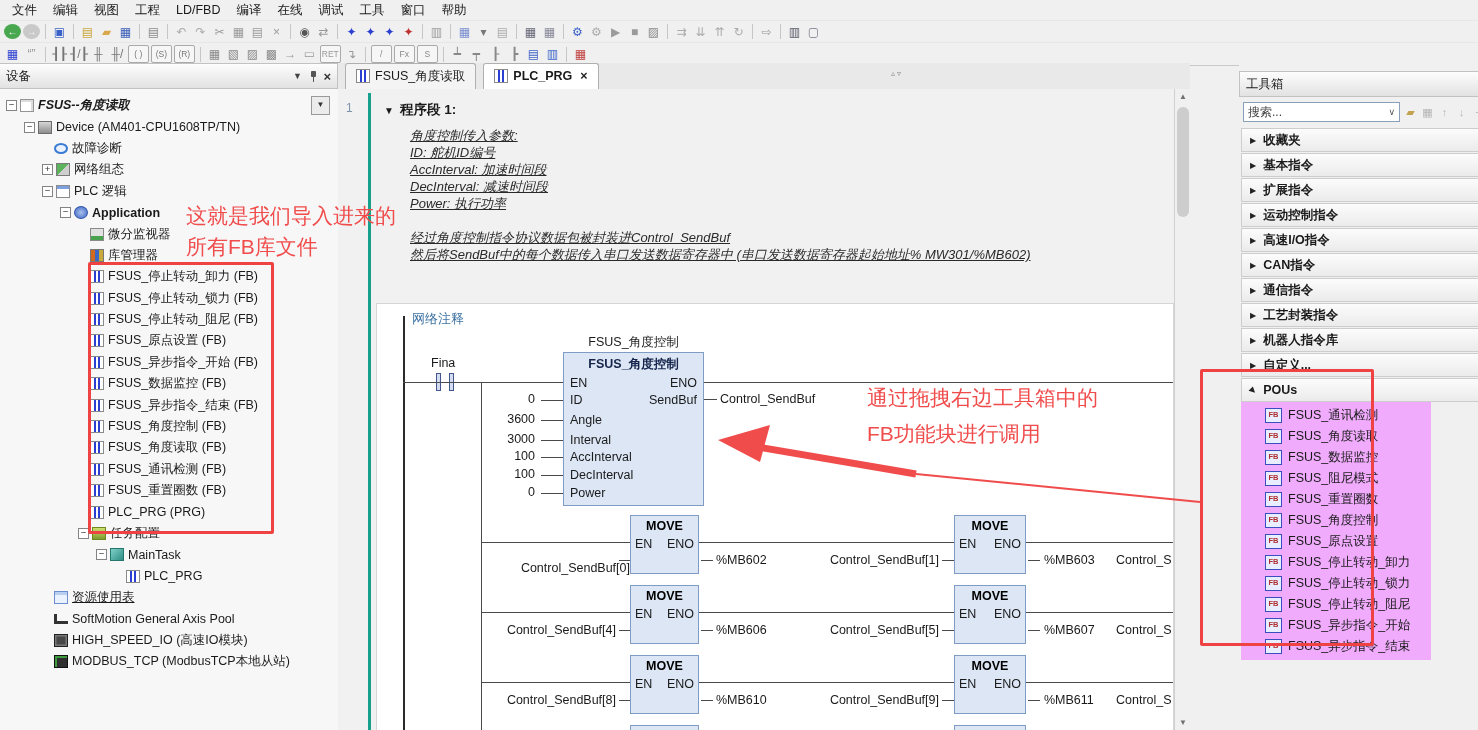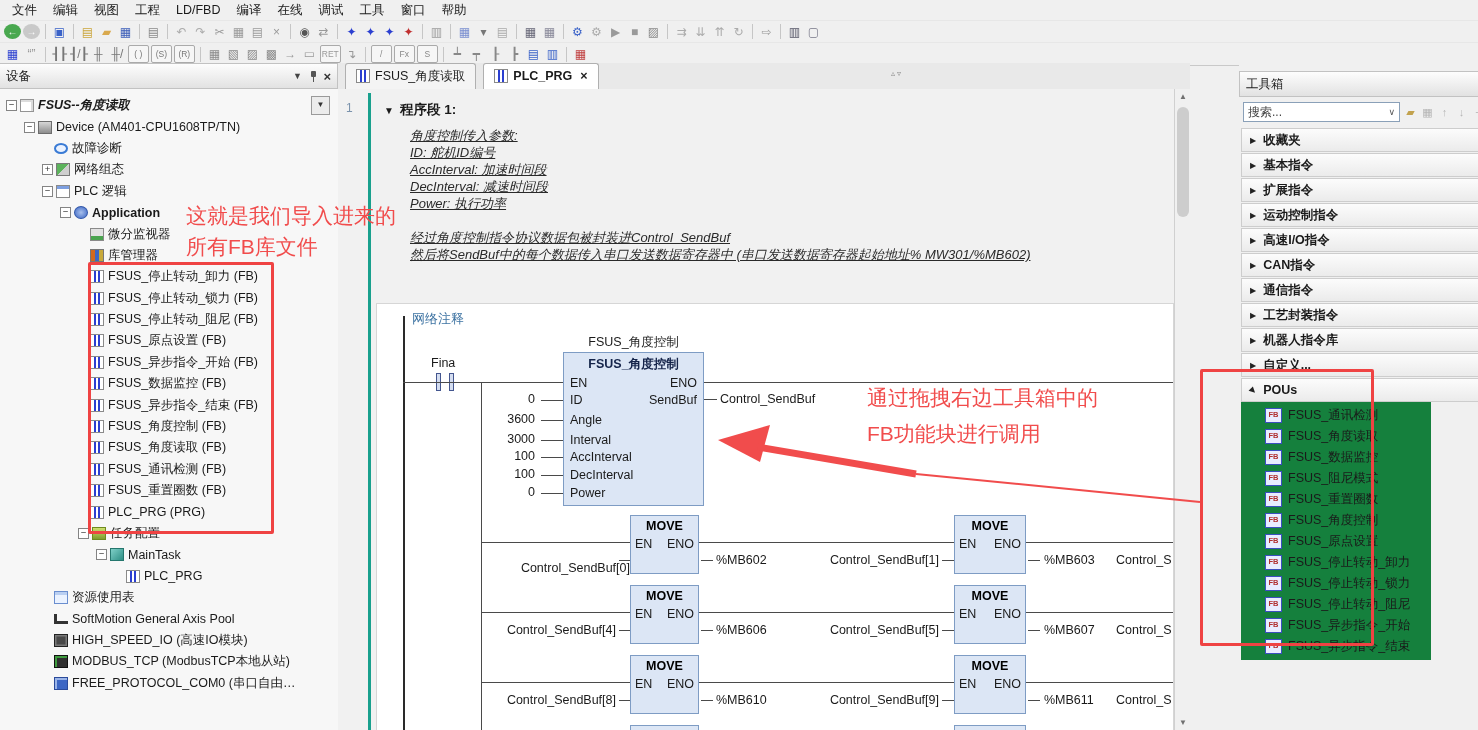--- a/index.html
+++ b/index.html
@@ -92,21 +92,21 @@
   .search-row{height:26px;display:flex;align-items:center;padding:2px 4px;gap:2px;}
   .search-box{width:160px;height:18px;background:#fff;border:1px solid #8aa0b8;display:flex;align-items:center;
               font-size:12px;color:#444;padding:0 4px;}
   .search-box .ph{flex:1;}
   .search-box .dd{font-size:9px;color:#555;}
   .s-ico{width:17px;height:16px;display:inline-flex;align-items:center;justify-content:center;font-size:11px;}
   .cat-row{height:22px;margin:1px 2px 0 2px;border:1px solid #cdcdcd;background:linear-gradient(#fcfcfc,#ebebeb);
            display:flex;align-items:center;font-size:12.5px;font-weight:bold;}
   .cat-arrow{font-size:8px;margin:0 7px 0 8px;color:#222;}
   .cat-arrow.open{transform:rotate(45deg);}
-  .pou-list{width:190px;background:#15803d;padding:3px 0;margin-left:2px;}
+  .pou-list{width:190px;background:#f0abfc;padding:3px 0;margin-left:2px;}
   .pou-row{height:21px;display:flex;align-items:center;gap:6px;padding-left:24px;font-size:12.5px;}
   .fb-ico{width:15px;height:13px;border:1px solid #3a4ec0;background:#e8edff;color:#b03030;font-size:7.5px;
           font-weight:bold;line-height:12px;text-align:center;flex:0 0 15px;}
   
   #overlay{position:absolute;inset:0;z-index:40;pointer-events:none;}
   .red-rect{position:absolute;border:3px solid #ef4343;border-radius:2px;}
   .red-note{position:absolute;color:#f14c4c;font-size:21px;white-space:nowrap;}
 </style>
 </head>
 <body>
@@ -331,44 +331,39 @@
           <div class="tree-row" style="padding-left: 96px;">
             <span class="exp">−</span>
             <span class="t-ico ic-maintask"></span>
             <span class="t-lbl">MainTask</span>
           </div>
           <div class="tree-row" style="padding-left: 114px;">
             <span class="exp-sp"></span>
             <span class="t-ico ic-prg"></span>
             <span class="t-lbl">PLC_PRG</span>
           </div>
-          <div class="tree-row" style="padding-left: 42px;">
+          <div class="tree-row" style="padding-left: 42px; text-decoration: underline;">
             <span class="exp-sp"></span>
             <span class="t-ico ic-res"></span>
             <span class="t-lbl">资源使用表</span>
           </div>
           <div class="tree-row" style="padding-left: 42px;">
             <span class="exp-sp"></span>
             <span class="t-ico ic-axis"></span>
             <span class="t-lbl">SoftMotion General Axis Pool</span>
           </div>
           <div class="tree-row" style="padding-left: 42px;">
             <span class="exp-sp"></span>
             <span class="t-ico ic-hsio"></span>
             <span class="t-lbl">HIGH_SPEED_IO (高速IO模块)</span>
           </div>
           <div class="tree-row" style="padding-left: 42px;">
             <span class="exp-sp"></span>
             <span class="t-ico ic-modbus"></span>
             <span class="t-lbl">MODBUS_TCP (ModbusTCP本地从站)</span>
-          </div>
-          <div class="tree-row" style="padding-left: 42px;">
-            <span class="exp-sp"></span>
-            <span class="t-ico ic-serial"></span>
-            <span class="t-lbl">FREE_PROTOCOL_COM0 (串口自由…</span>
           </div>
         </div>
     </div>
 
     <div id="editor">
       <div id="tabbar">
         <div class="tab">
             <span class="ti ic-pou"></span>
             <span>FSUS_角度读取</span>
           </div>

